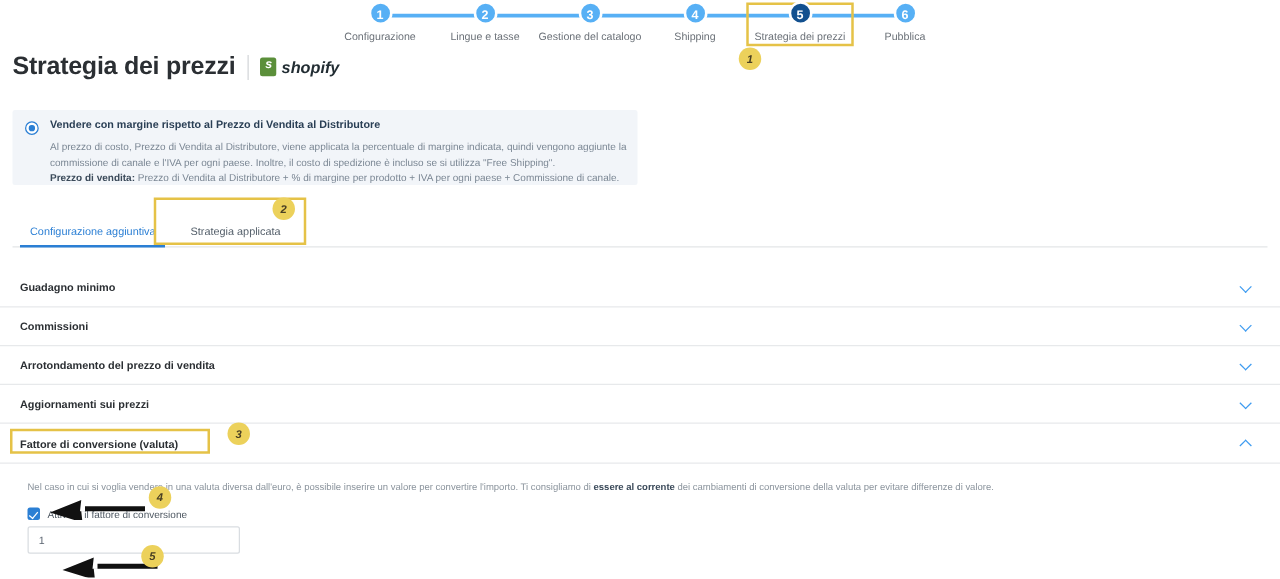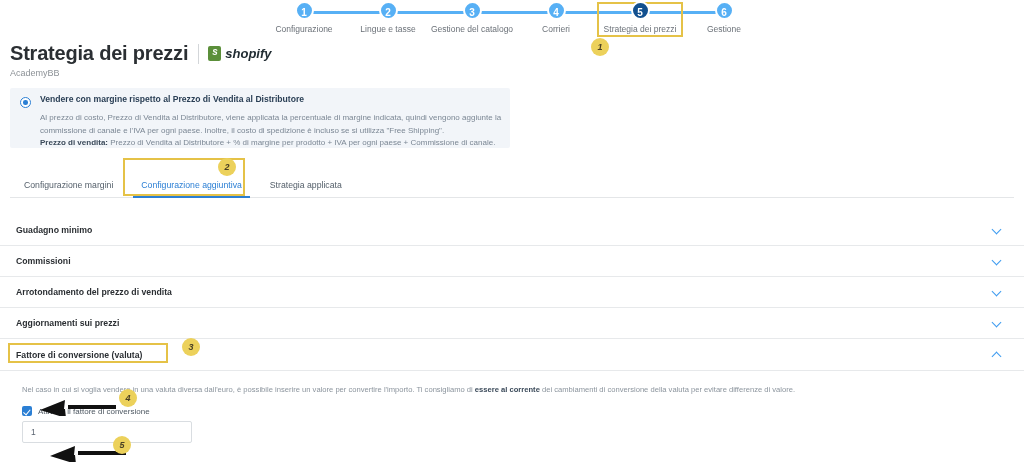--- a/index.html
+++ b/index.html
@@ -182,60 +182,58 @@
     <div class="step" style="left:84px;">
       <div class="step-dot">2</div>
       <div class="step-label">Lingue e tasse</div>
     </div>
     <div class="step" style="left:168px;">
       <div class="step-dot">3</div>
       <div class="step-label">Gestione del catalogo</div>
     </div>
     <div class="step" style="left:252px;">
       <div class="step-dot">4</div>
-      <div class="step-label">Corrieri</div>
+      <div class="step-label">Shipping</div>
     </div>
     <div class="step active" style="left:336px;">
       <div class="step-dot">5</div>
       <div class="step-label">Strategia dei prezzi</div>
     </div>
     <div class="step" style="left:420px;">
       <div class="step-dot">6</div>
-      <div class="step-label">Gestione</div>
+      <div class="step-label">Pubblica</div>
     </div>
 
     <div class="step-hl" style="left:335px; top:2px; width:86px; height:35px;"></div>
   </div>
 
   <div class="page-head">
     <div class="page-title-row">
       <div class="page-title">Strategia dei prezzi</div>
       <div class="title-sep"></div>
       <div class="shopify-logo">
         <div class="shopify-bag"></div>
         <div class="shopify-word">shopify</div>
       </div>
     </div>
-    <div class="page-sub">AcademyBB</div>
   </div>
 
   <div class="infobox">
     <div class="radio"></div>
     <div style="flex:1;">
       <div class="info-title">Vendere con margine rispetto al Prezzo di Vendita al Distributore</div>
       <div class="info-body">
         <span>Al prezzo di costo, Prezzo di Vendita al Distributore, viene applicata la percentuale di margine indicata, quindi vengono aggiunte la</span><br>
         <span>commissione di canale e l'IVA per ogni paese. Inoltre, il costo di spedizione è incluso se si utilizza "Free Shipping".</span><br>
         <b>Prezzo di vendita:</b><span> Prezzo di Vendita al Distributore + % di margine per prodotto + IVA per ogni paese + Commissione di canale.</span>
       </div>
     </div>
   </div>
 
   <div class="tabs">
-    <div class="tab">Configurazione margini</div>
     <div class="tab active">Configurazione aggiuntiva</div>
     <div class="tab">Strategia applicata</div>
     <div class="tab-hl"></div>
   </div>
 
   <div class="acc-list">
 
     <div class="acc-row">
       <div class="acc-title">Guadagno minimo</div>
       <div class="chev"></div>

